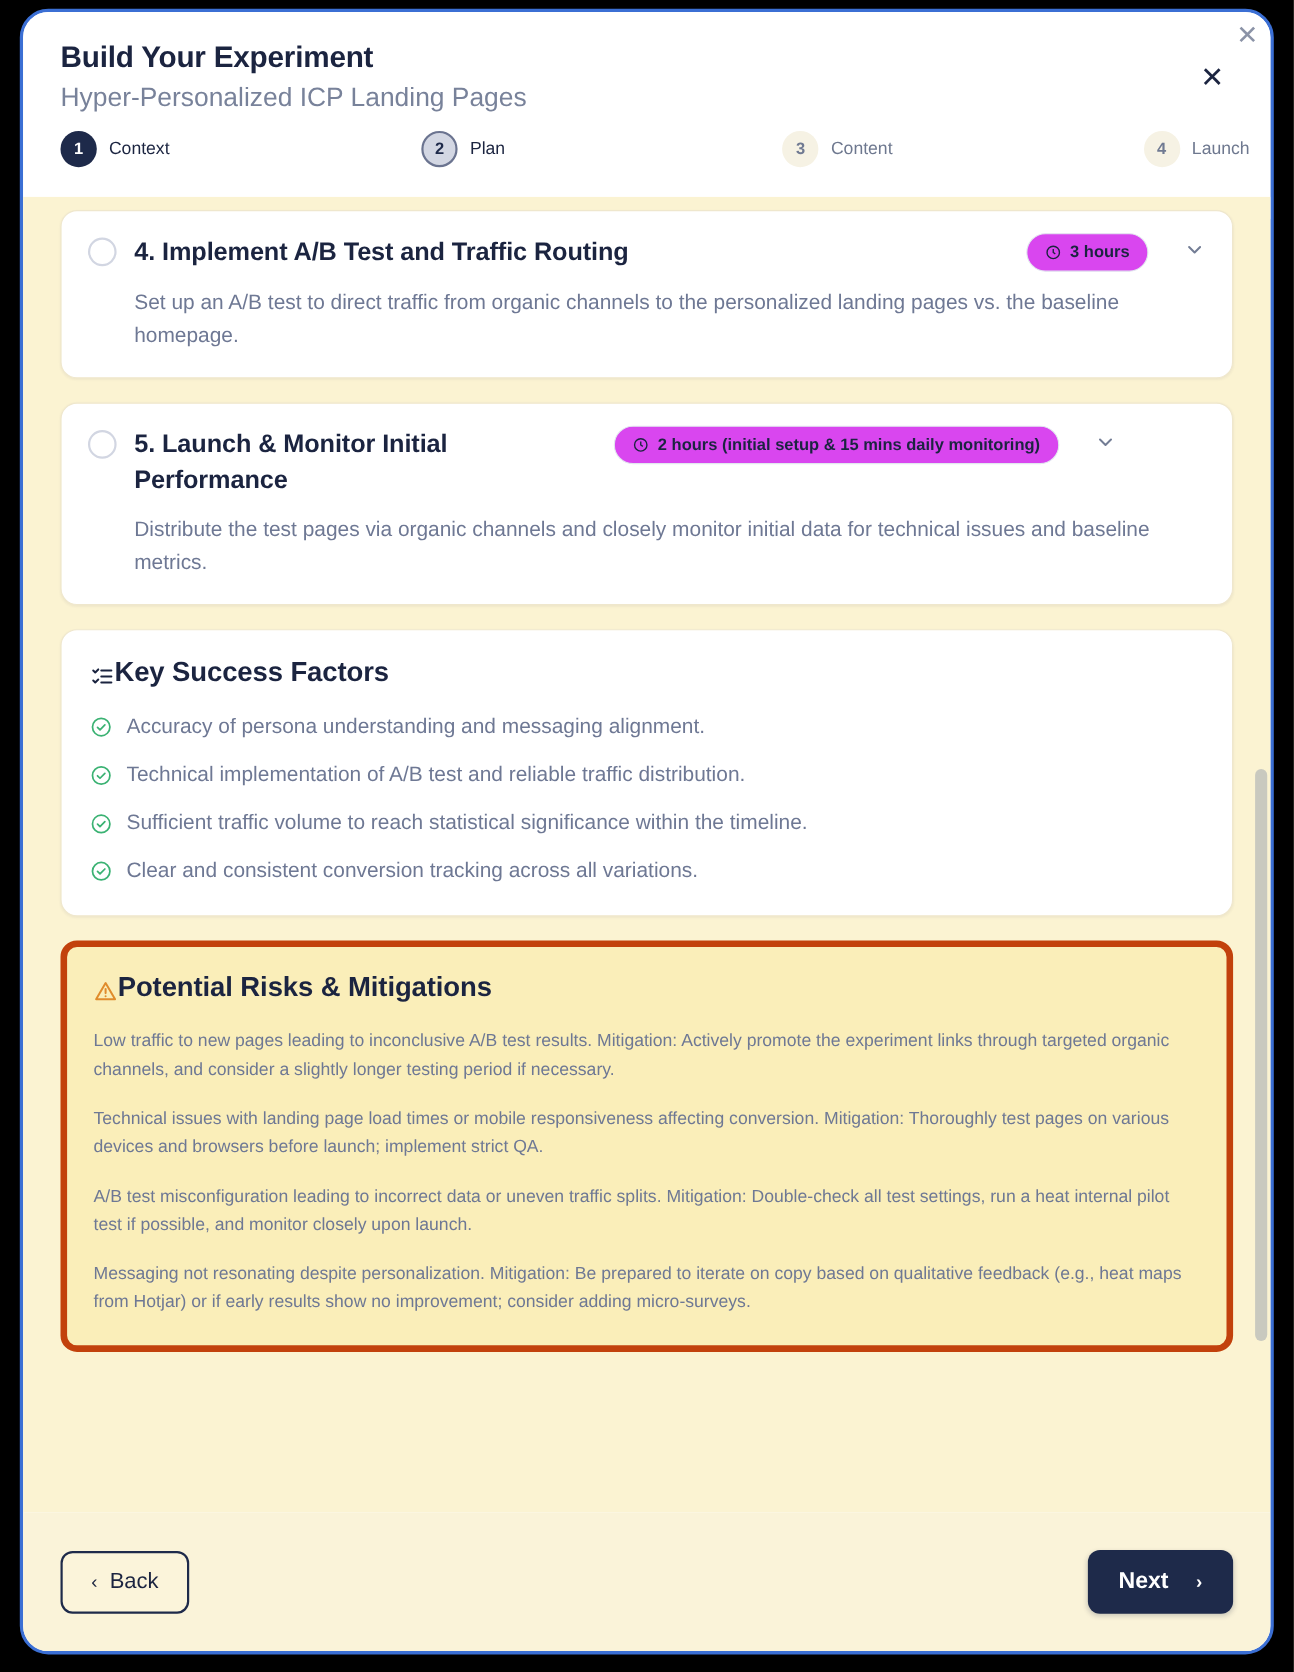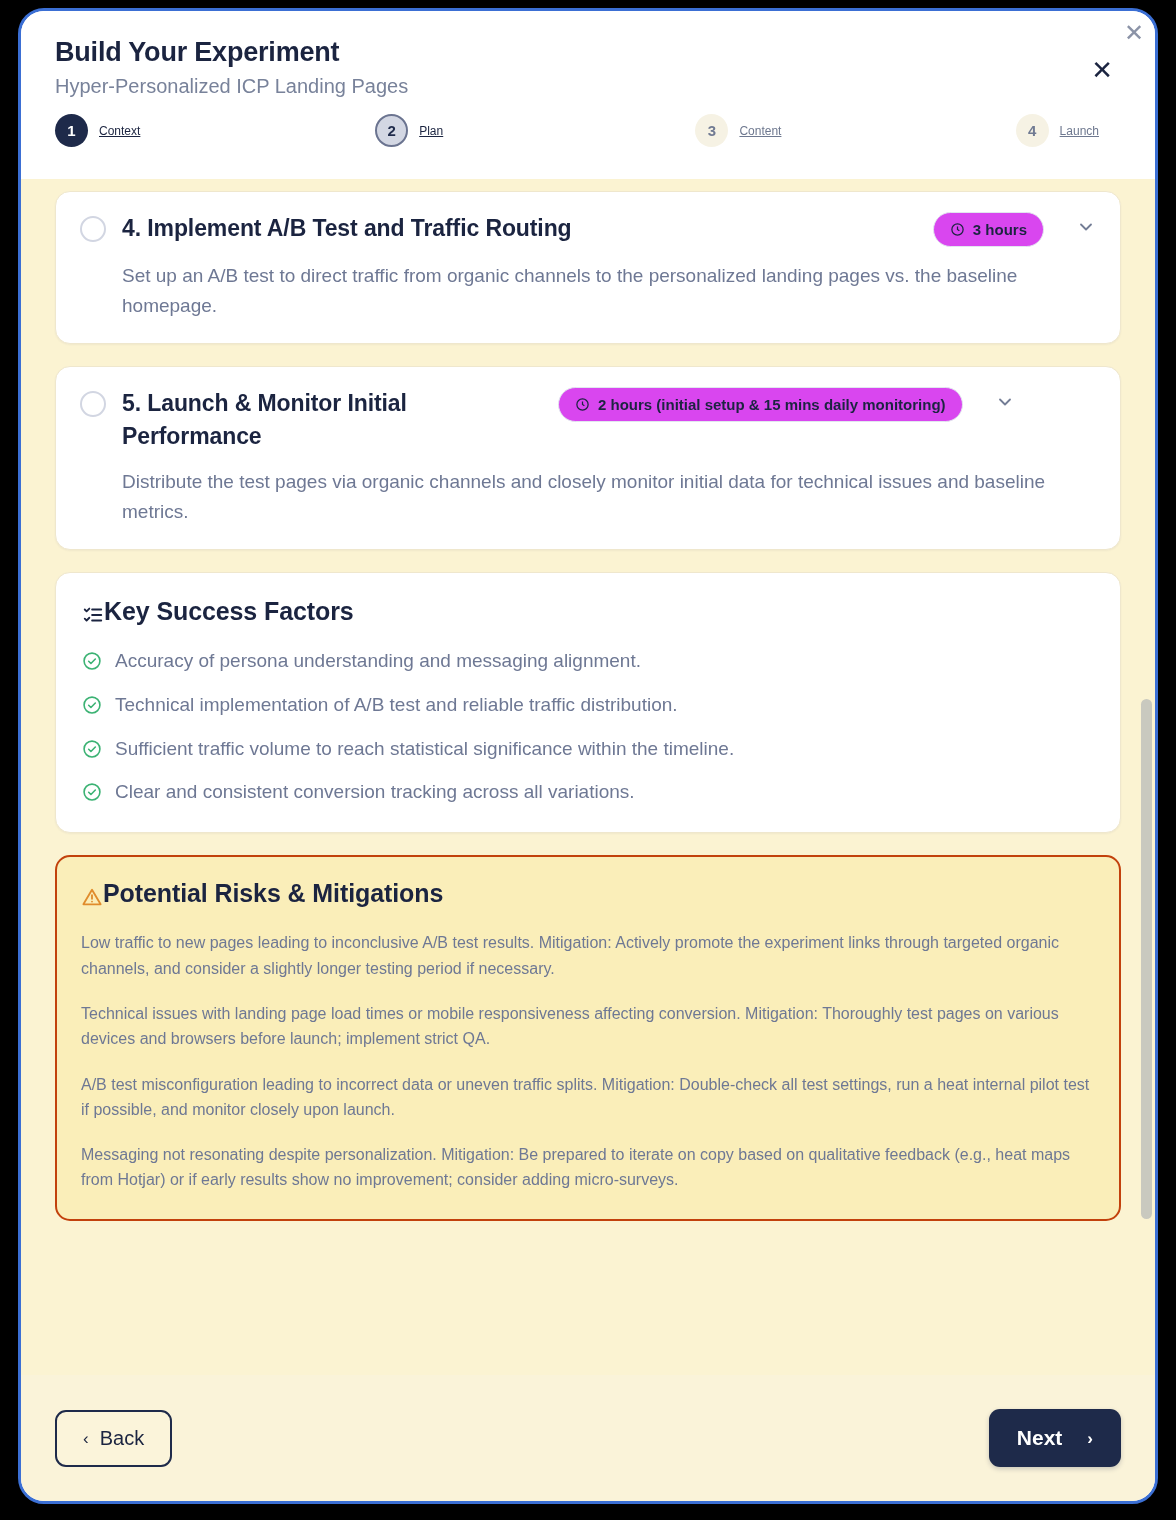--- a/index.html
+++ b/index.html
@@ -21,32 +21,32 @@
     height: 1496px;
     border: 3px solid #3b6fd4;
     border-radius: 26px;
     background: #ffffff;
     overflow: hidden;
   }
 
   
   #modal-header {
     position: relative;
-    padding: 26px 52px 0 34px;
+    padding: 26px 15px 0 34px;
     background: #ffffff;
     height: 188px;
   }
   #page-title {
     font-size: 27px;
     font-weight: 700;
     color: #1b2440;
     letter-spacing: -0.2px;
   }
   #page-subtitle {
-    font-size: 20px;
+    font-size: 24px;
     color: #78829a;
     margin-top: 7px;
     font-weight: 400;
   }
 
   .close-icon {
     position: absolute;
     line-height: 1;
     cursor: pointer;
     user-select: none;
@@ -82,21 +82,21 @@
   }
   .step:last-child { flex: 0 0 auto; }
   .step-num {
     width: 33px; height: 33px;
     border-radius: 50%;
     display: flex; align-items: center; justify-content: center;
     font-size: 15px;
     font-weight: 600;
     flex: 0 0 auto;
   }
-  .step-label { font-size: 12px; text-decoration: underline; }
+  .step-label { font-size: 16px; }
 
   .step.done .step-num { background: #1e2a4a; color: #ffffff; }
   .step.done .step-label { color: #1b2440; font-weight: 500; }
 
   .step.current .step-num {
     background: #d3d7e3; color: #1e2a4a;
     border: 2px solid #6b7490;
   }
   .step.current .step-label { color: #1b2440; font-weight: 500; }
 
@@ -217,21 +217,21 @@
   .factor-text {
     font-size: 19px;
     color: #6e7894;
     line-height: 1.42;
     text-align: center;
   }
 
   
   #risks-card {
     background: #faeeb9;
-    border: 2px solid #c2410c;
+    border: 6px solid #c2410c;
     border-radius: 15px;
     padding: 22px 24px 26px 24px;
   }
   #risks-card .section-title { color: #1b2440; }
   .risk-para {
     font-size: 16px;
     color: #6e7894;
     line-height: 1.58;
     margin-bottom: 20px;
   }

